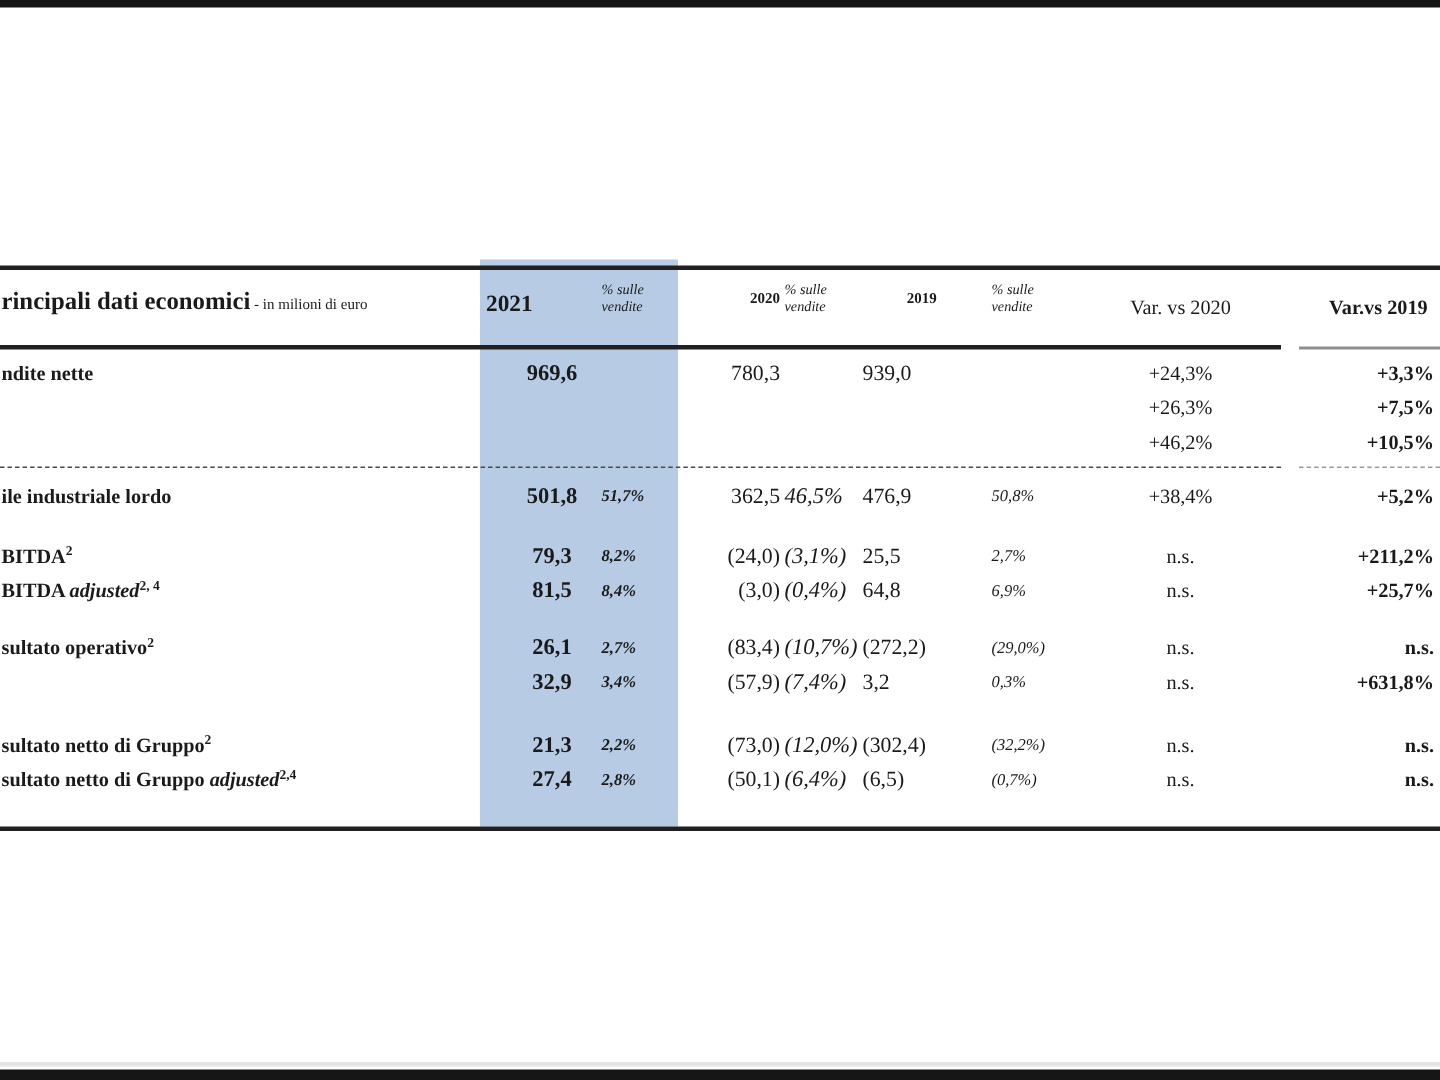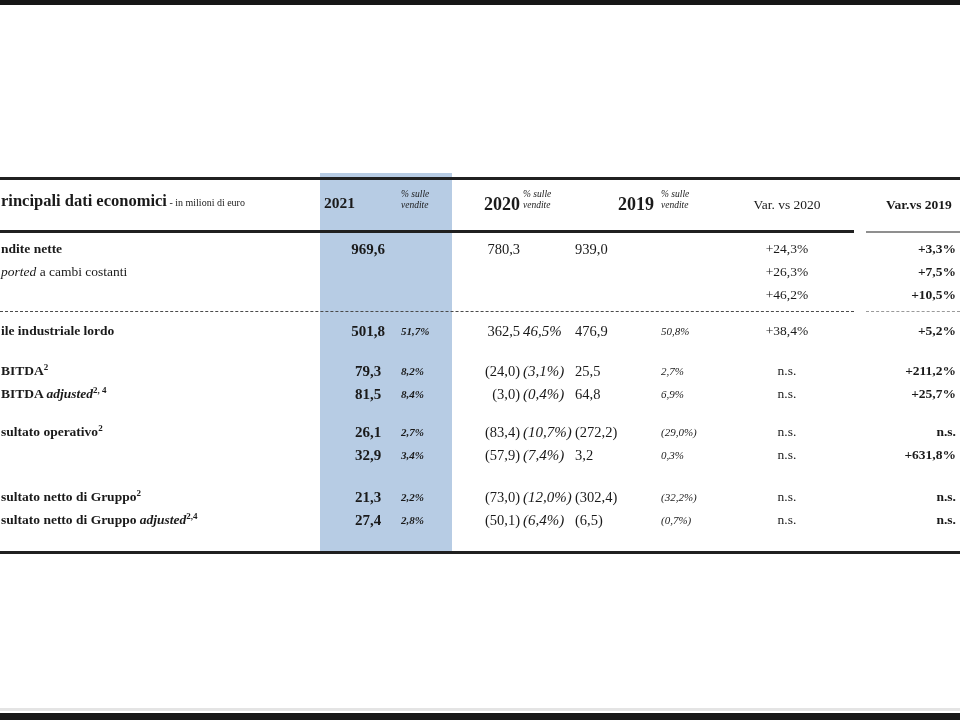--- a/index.html
+++ b/index.html
@@ -20,24 +20,24 @@
   #line-top{left:0;top:177px;width:960px;height:3px;background:#202020;}
   #line-head-a{left:0;top:230px;width:854px;height:3px;background:#202020;}
   #line-head-b{left:866px;top:231px;width:94px;height:2px;background:#8f8f8f;}
   #line-mid-a{left:0;top:311px;width:854px;height:0;border-top:1px dashed #4a4a4a;}
   #line-mid-b{left:866px;top:311px;width:94px;height:0;border-top:1px dashed #9a9a9a;}
   #line-bottom{left:0;top:551px;width:960px;height:3px;background:#202020;}
 
   .hdr{position:absolute;white-space:nowrap;}
   #title{left:1px;top:191px;font-size:16.5px;font-weight:bold;}
   #title .sub{font-size:10px;font-weight:normal;}
-  .yhdr{font-weight:bold;font-size:18px;top:194px;}
+  .yhdr{font-weight:bold;font-size:10px;top:194px;}
   #h2021{left:324px;width:88px;text-align:left;font-size:15.5px;}
   #h2020{left:452px;width:68px;text-align:right;}
-  #h2019{left:575px;width:79px;text-align:right;}
+  #h2019{left:575px;width:79px;text-align:center;}
   .pcthdr{top:189px;font-style:italic;font-size:9.5px;line-height:11px;white-space:normal;}
   #h2021s{left:401px;width:54px;}
   #h2020s{left:523px;width:58px;}
   #h2019s{left:661px;width:58px;}
   #hvar2020{left:728px;width:118px;top:197px;text-align:center;font-size:13.5px;}
   #hvar2019{left:886px;top:197px;font-size:13.5px;font-weight:bold;}
 
   .row{position:absolute;left:0;width:960px;height:22px;font-size:13.5px;}
   .cell{position:absolute;top:0;line-height:22px;white-space:nowrap;}
   .c-label{left:1px;}
@@ -82,21 +82,20 @@
 <div class="row" style="top:238px">
   <span class="cell c-label b">ndite nette</span>
   <span class="cell c-v2021">969,6</span>
   <span class="cell c-v2020">780,3</span>
   <span class="cell c-v2019">939,0</span>
   <span class="cell c-var2020">+24,3%</span>
   <span class="cell c-var2019">+3,3%</span>
 </div>
 
 <div class="row" style="top:261px">
-  <span class="cell c-label"><span class="it">ported</span><span> a cambi costanti</span></span>
   <span class="cell c-var2020">+26,3%</span>
   <span class="cell c-var2019">+7,5%</span>
 </div>
 
 <div class="row" style="top:284px">
   <span class="cell c-var2020">+46,2%</span>
   <span class="cell c-var2019">+10,5%</span>
 </div>
 
 <div class="row" style="top:320px">

